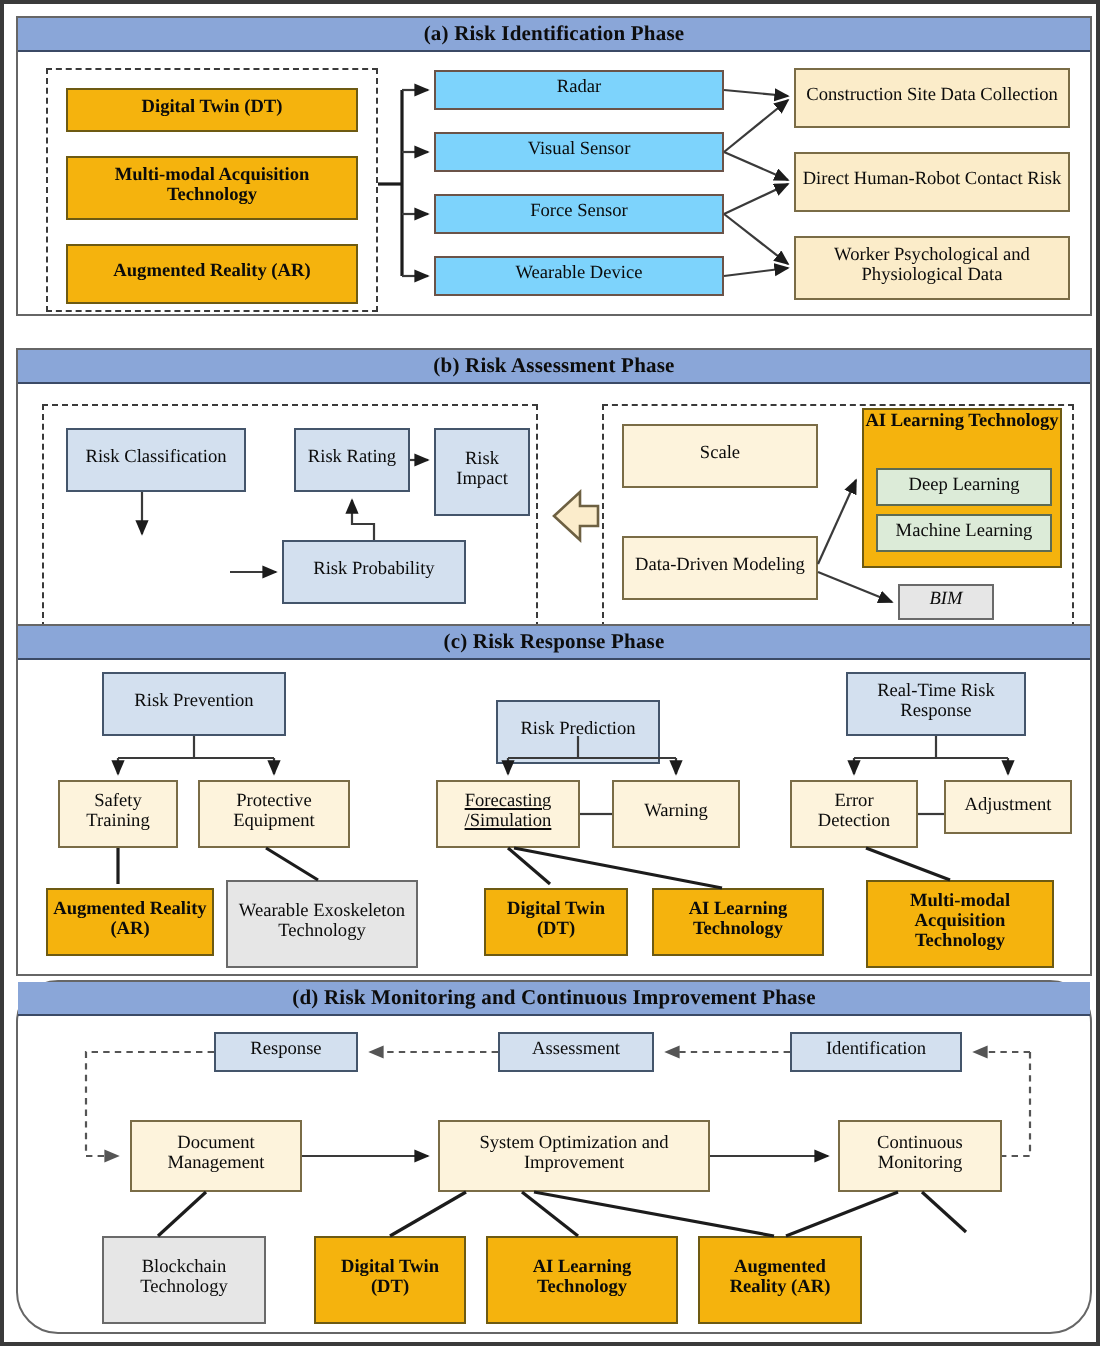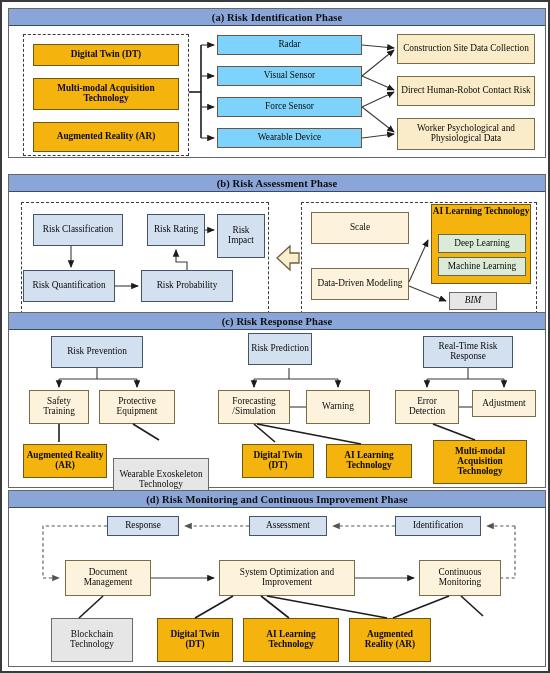--- a/index.html
+++ b/index.html
@@ -80,21 +80,20 @@
   <div class="panel" style="top:172px;height:150px;">
     <div class="band">(b) Risk Assessment Phase</div>
     <div class="body">
 
       <div class="dash" style="left:12px;top:10px;width:248px;height:112px;"></div>
       <div class="dash" style="left:292px;top:10px;width:236px;height:112px;"></div>
 
       <div class="box b-blue" style="left:24px;top:22px;width:90px;height:32px;">Risk Classification</div>
       <div class="box b-blue" style="left:138px;top:22px;width:58px;height:32px;">Risk Rating</div>
       <div class="box b-blue" style="left:208px;top:22px;width:48px;height:44px;">Risk Impact</div>
-      <div class="box b-blue" style="left:14px;top:78px;width:92px;height:32px;">Risk Quantification</div>
       <div class="box b-blue" style="left:132px;top:78px;width:92px;height:32px;">Risk Probability</div>
 
       <div class="box b-cream2" style="left:302px;top:20px;width:98px;height:32px;">Scale</div>
       <div class="box b-cream2" style="left:302px;top:76px;width:98px;height:32px;">Data-Driven Modeling</div>
 
       <div class="box b-gold" style="left:422px;top:12px;width:100px;height:80px;display:block;padding:0;">
         <div style="font-size:9.3px;font-weight:bold;text-align:center;line-height:1.06;padding-top:2px;">AI Learning Technology</div>
         <div class="box b-green" style="position:absolute;left:6px;top:29px;width:88px;height:19px;font-weight:normal;">Deep Learning</div>
         <div class="box b-green" style="position:absolute;left:6px;top:52px;width:88px;height:19px;font-weight:normal;">Machine Learning</div>
       </div>
@@ -122,24 +121,24 @@
   </div>
 
   <div class="panel" style="top:310px;height:176px;">
     <div class="band">(c) Risk Response Phase</div>
     <div class="body">
 
       <div class="box b-blue" style="left:42px;top:6px;width:92px;height:32px;">Risk Prevention</div>
       <div class="box b-cream2" style="left:20px;top:60px;width:60px;height:34px;">Safety Training</div>
       <div class="box b-cream2" style="left:90px;top:60px;width:76px;height:34px;">Protective Equipment</div>
       <div class="box b-gold" style="left:14px;top:114px;width:84px;height:34px;">Augmented Reality (AR)</div>
-      <div class="box b-grey" style="left:104px;top:128px;width:96px;height:44px;">Wearable Exoskeleton Technology</div>
-
-      <div class="box b-blue" style="left:239px;top:3px;width:64px;height:32px;">Risk Prediction</div>
-      <div class="box b-cream2" style="left:209px;top:60px;width:72px;height:34px;">Forecasting /Simulation</div>
+      <div class="box b-grey" style="left:104px;top:110px;width:96px;height:44px;">Wearable Exoskeleton Technology</div>
+
+      <div class="box b-blue" style="left:239px;top:20px;width:82px;height:32px;">Risk Prediction</div>
+      <div class="box b-cream2" style="left:209px;top:60px;width:72px;height:34px;text-decoration:underline;">Forecasting /Simulation</div>
       <div class="box b-cream2" style="left:297px;top:60px;width:64px;height:34px;">Warning</div>
       <div class="box b-gold" style="left:233px;top:114px;width:72px;height:34px;">Digital Twin (DT)</div>
       <div class="box b-gold" style="left:317px;top:114px;width:86px;height:34px;">AI Learning Technology</div>
 
       <div class="box b-blue" style="left:414px;top:6px;width:90px;height:32px;">Real-Time Risk Response</div>
       <div class="box b-cream2" style="left:386px;top:60px;width:64px;height:34px;">Error Detection</div>
       <div class="box b-cream2" style="left:463px;top:60px;width:64px;height:27px;">Adjustment</div>
       <div class="box b-gold" style="left:424px;top:110px;width:94px;height:44px;">Multi-modal Acquisition Technology</div>
 
       <svg class="lay" width="538" height="159">
@@ -164,21 +163,21 @@
 
         <path class="ln" d="M459,38 L459,49 M418,49 L495,49 M418,49 L418,57 M495,49 L495,57"></path>
         <path class="ln" d="M418,50 L418,57" marker-end="url(#ch)"></path>
         <path class="ln" d="M495,50 L495,57" marker-end="url(#ch)"></path>
         <path class="ln" d="M450,77 L463,77"></path>
         <path class="ln2" d="M424,94 L466,110"></path>
       </svg>
     </div>
   </div>
 
-  <div class="panel" style="top:488px;height:177px;">
+  <div class="panel" style="top:488px;height:177px;border-radius:21px;">
     <div class="band">(d) Risk Monitoring and Continuous Improvement Phase</div>
     <div class="body">
 
       <div class="box b-blue" style="left:98px;top:8px;width:72px;height:20px;">Response</div>
       <div class="box b-blue" style="left:240px;top:8px;width:78px;height:20px;">Assessment</div>
       <div class="box b-blue" style="left:386px;top:8px;width:86px;height:20px;">Identification</div>
 
       <div class="box b-cream2" style="left:56px;top:52px;width:86px;height:36px;">Document Management</div>
       <div class="box b-cream2" style="left:210px;top:52px;width:136px;height:36px;">System Optimization and Improvement</div>
       <div class="box b-cream2" style="left:410px;top:52px;width:82px;height:36px;">Continuous Monitoring</div>

